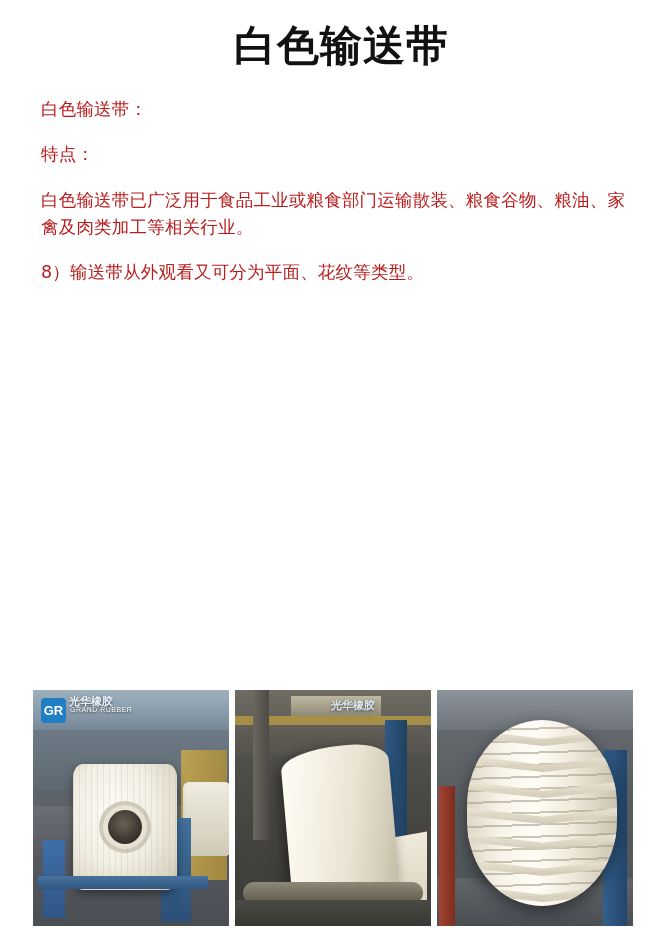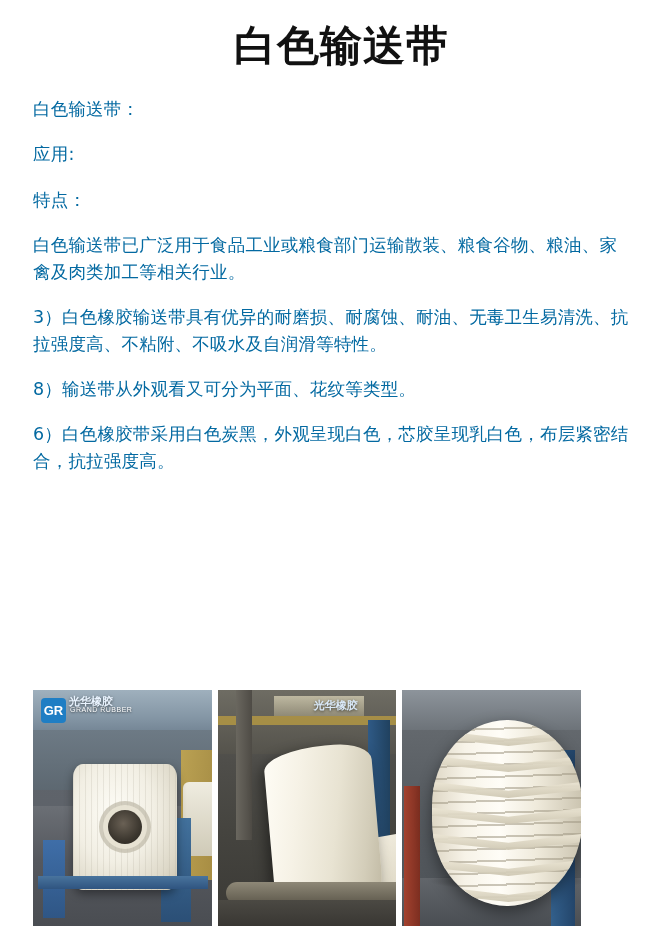--- a/index.html
+++ b/index.html
@@ -30,32 +30,32 @@
     color: #111;
     padding-left: 17px;
   }
   .body-copy {
     padding: 0 33px;
     margin-top: 26px;
   }
   .para {
     font-size: 17.5px;
     line-height: 1.55;
-    margin: 0 0 18px 0;
-    color: #0369a1;
+    margin: 0 0 18px 8px;
+    color: #b91c1c;
     letter-spacing: 0.2px;
   }
   .para.tight {
     margin-bottom: 4px;
   }
   .gallery {
     position: absolute;
     left: 33px;
     top: 668px;
-    width: 548px;
+    width: 600px;
     display: flex;
     gap: 6px;
   }
   .photo {
     position: relative;
     width: 196px;
     height: 236px;
     overflow: hidden;
     background: #8b8b86;
   }
@@ -234,26 +234,23 @@
 </style>
 </head>
 <body>
 
 <div class="page">
 
   <h1 class="title">白色输送带</h1>
 
   <div class="body-copy">
     <p class="para">白色输送带：</p>
-    <p class="para">应用:</p>
     <p class="para">特点：</p>
     <p class="para">白色输送带已广泛用于食品工业或粮食部门运输散装、粮食谷物、粮油、家禽及肉类加工等相关行业。</p>
-    <p class="para">3）白色橡胶输送带具有优异的耐磨损、耐腐蚀、耐油、无毒卫生易清洗、抗拉强度高、不粘附、不吸水及自润滑等特性。</p>
     <p class="para">8）输送带从外观看又可分为平面、花纹等类型。</p>
-    <p class="para">6）白色橡胶带采用白色炭黑，外观呈现白色，芯胶呈现乳白色，布层紧密结合，抗拉强度高。</p>
   </div>
 
   <div class="gallery">
 
     <div class="photo p1">
       <div class="ceiling"></div>
       <div class="wall"></div>
       <div class="floor"></div>
       <div class="yellowbar"></div>
       <div class="bg-roll"></div>

